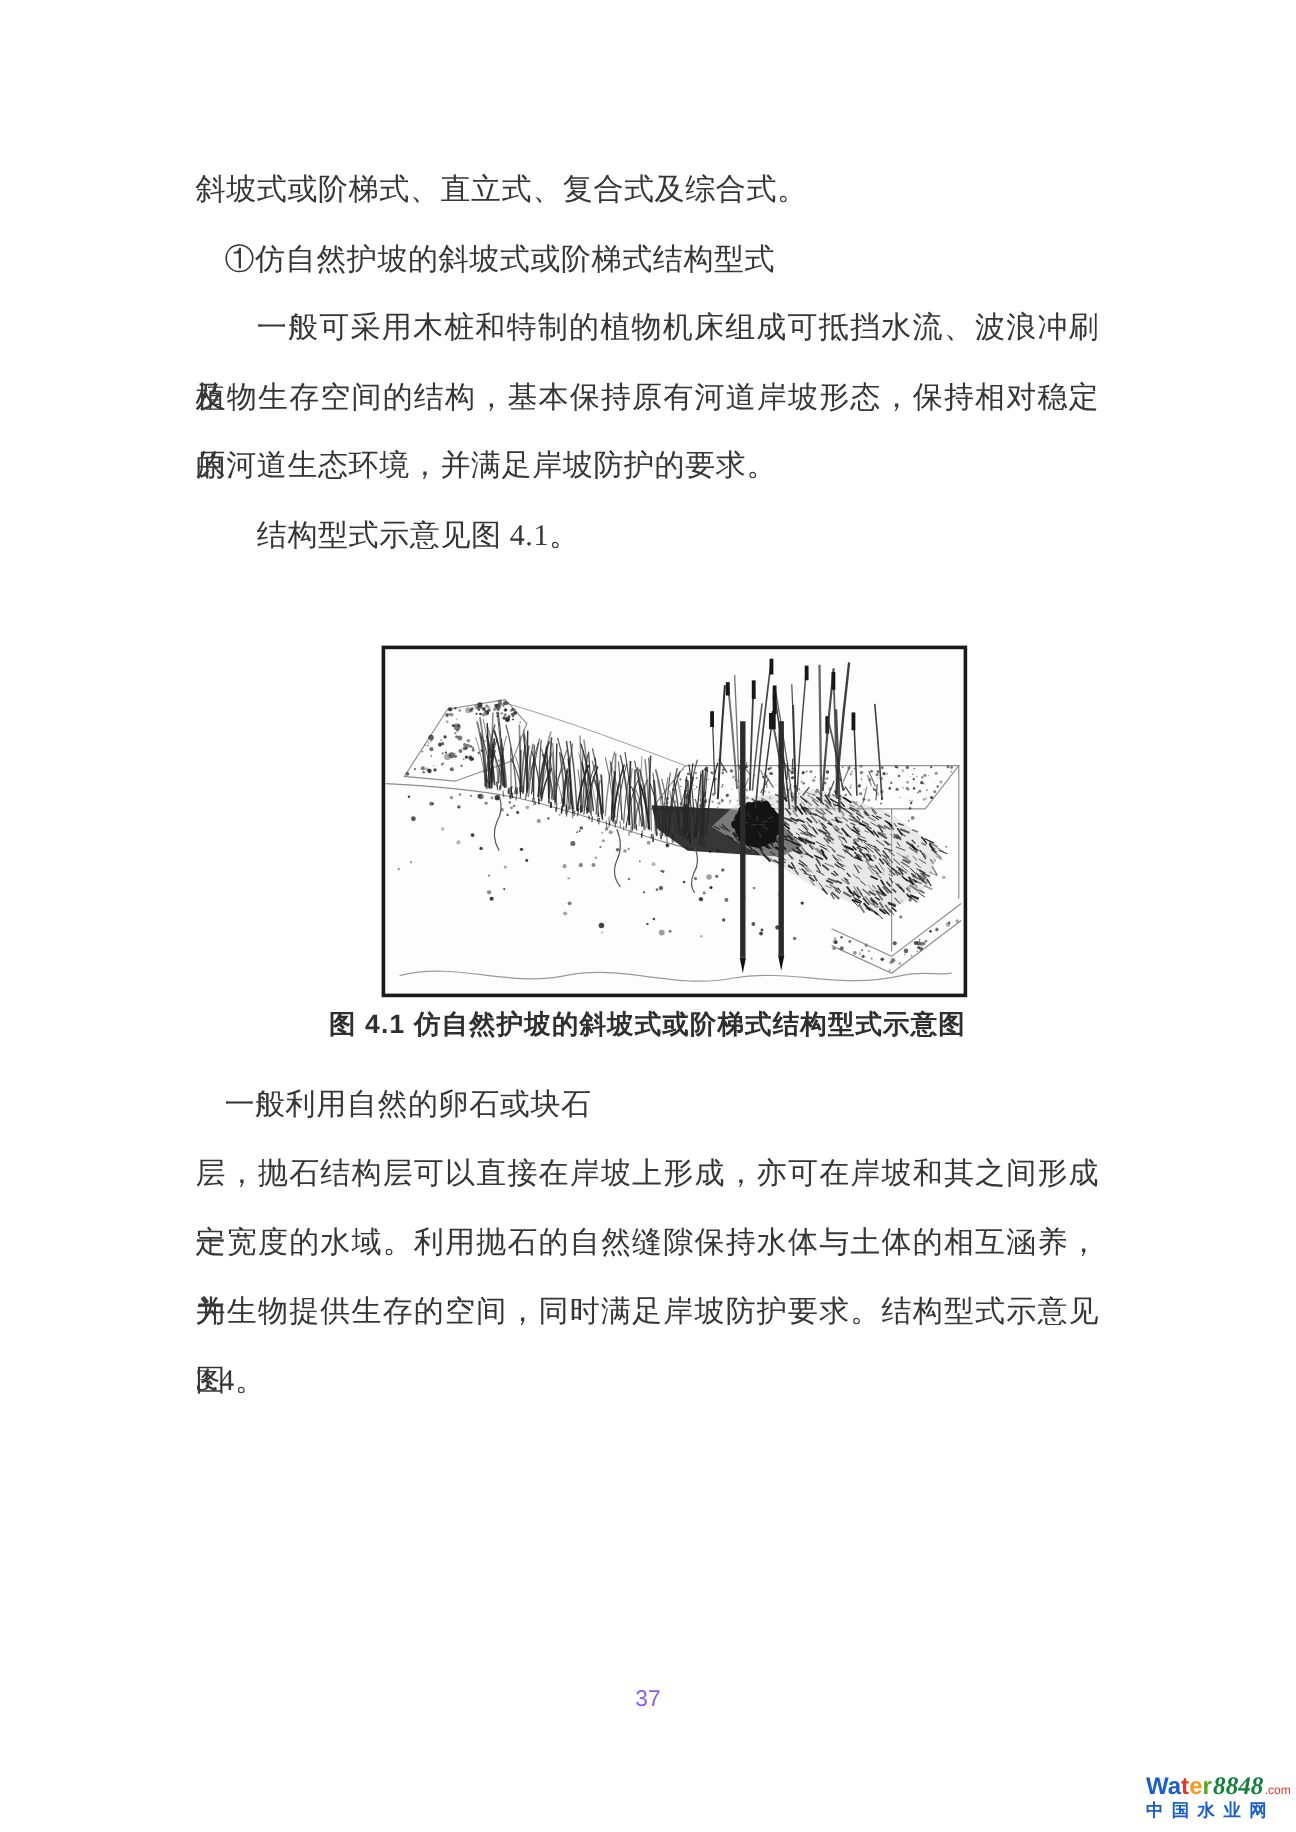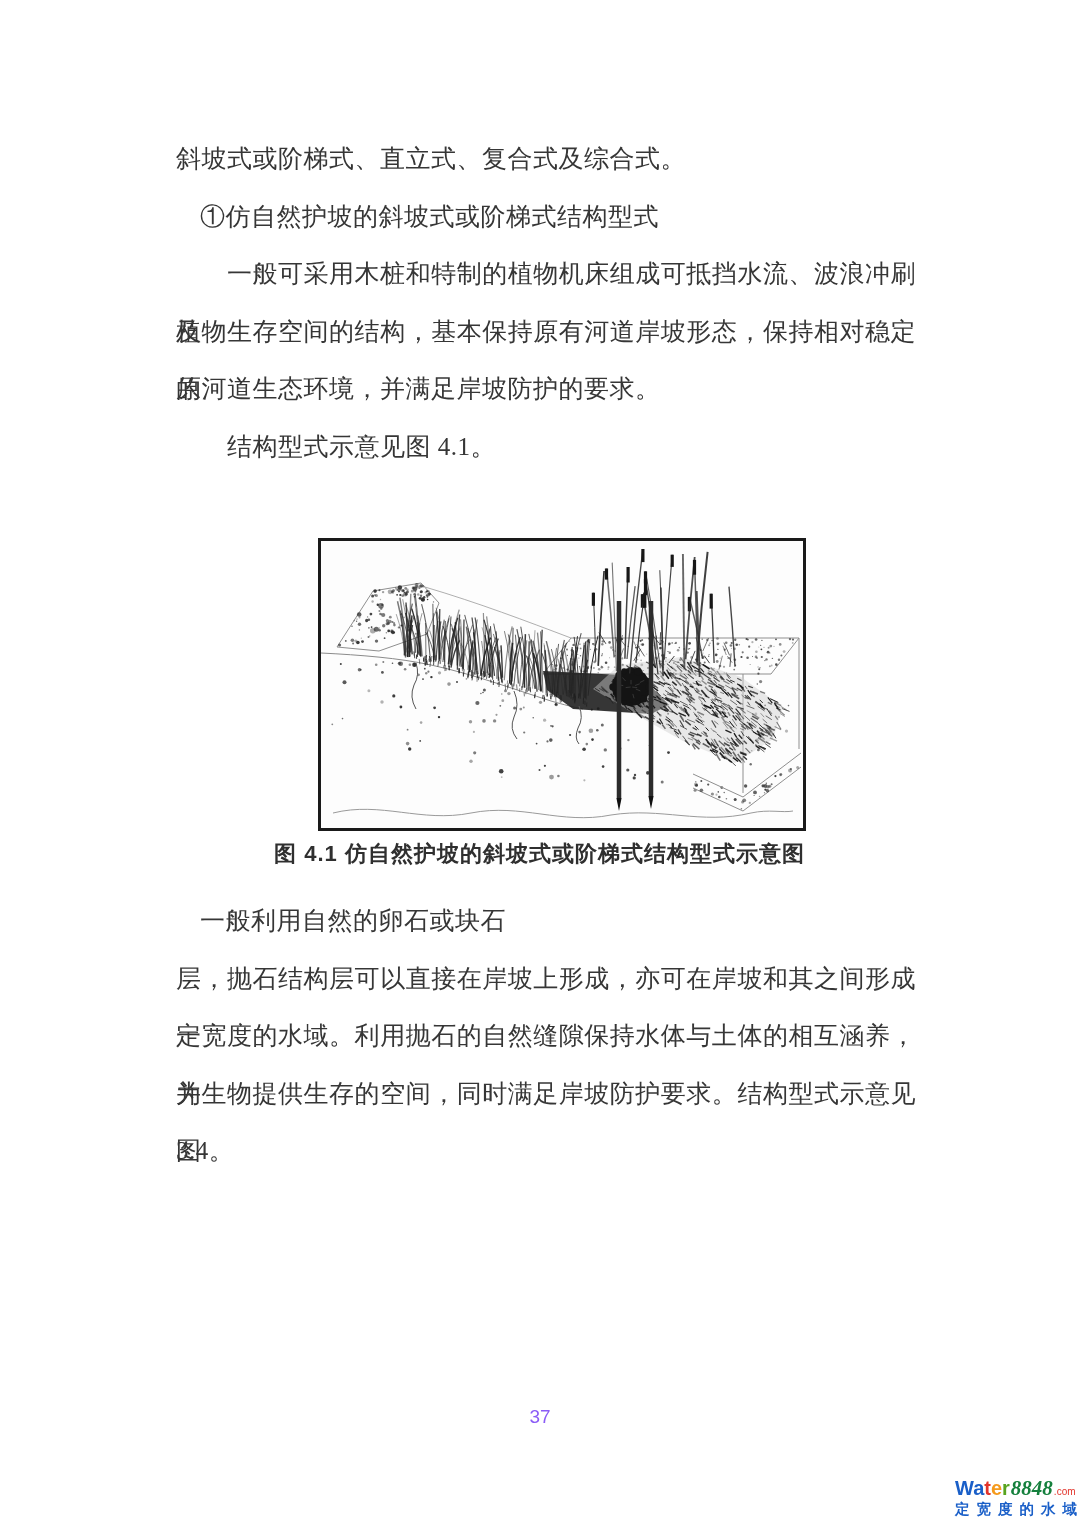--- a/index.html
+++ b/index.html
@@ -2,21 +2,21 @@
 <html><head>
 <meta charset="utf-8">
 <style>
   html,body{margin:0;padding:0;background:#e8e8e8;}
   .page{position:relative;width:1080px;height:1527px;background:#ffffff;
         font-family:"Liberation Serif",serif;color:#363636;overflow:hidden;margin:0 auto;}
   .textblock{position:absolute;left:163px;width:753px;}
   .tb1{top:130px;}
   .tb2{top:892px;}
   .line{height:57.5px;line-height:57.5px;font-size:25px;letter-spacing:0.5px;
-        white-space:normal;overflow:visible;margin-left:13px;}
+        white-space:normal;overflow:visible;}
   .ind1{text-indent:24px;}
   .ind2{text-indent:51px;}
   .fill{text-align:justify;text-align-last:justify;}
   .figure-box{position:absolute;left:318px;top:538px;width:488px;height:293px;
         border:3px solid #1a1a1a;box-sizing:border-box;background:#fdfdfd;}
   .figure-box svg{display:block;width:100%;height:100%;}
   .figure-caption{position:absolute;left:163px;top:839px;width:753px;height:30px;
         line-height:30px;text-align:center;font-family:"Liberation Sans",sans-serif;
         font-weight:bold;font-size:22px;color:#2f2f2f;letter-spacing:1px;}
   .page-number{position:absolute;left:0;top:1406px;width:100%;text-align:center;
@@ -1456,16 +1456,16 @@
   </div>
 
   <div class="page-number">37</div>
 
   <div class="watermark">
     <div class="brand-line1">
       <span class="brand-word"><span style="color: rgb(26, 95, 200);">W</span><span style="color: rgb(26, 95, 200);">a</span><span style="color: rgb(226, 52, 43);">t</span><span style="color: rgb(245, 154, 29);">e</span><span style="color: rgb(88, 164, 31);">r</span></span>
       <span class="brand-num" style="color: #15803d;">8848</span>
       <span class="brand-tld" style="color: rgb(226, 52, 43);">.com</span>
     </div>
-    <div class="brand-line2" style="color: rgb(26, 95, 200);">定宽度的水域</div>
+    <div class="brand-line2" style="color: rgb(26, 95, 200);">中国水业网</div>
   </div>
 
 </div>
 
 </body></html>

